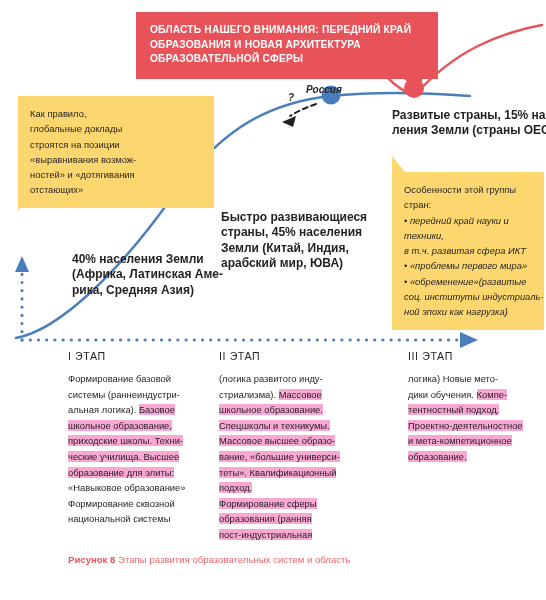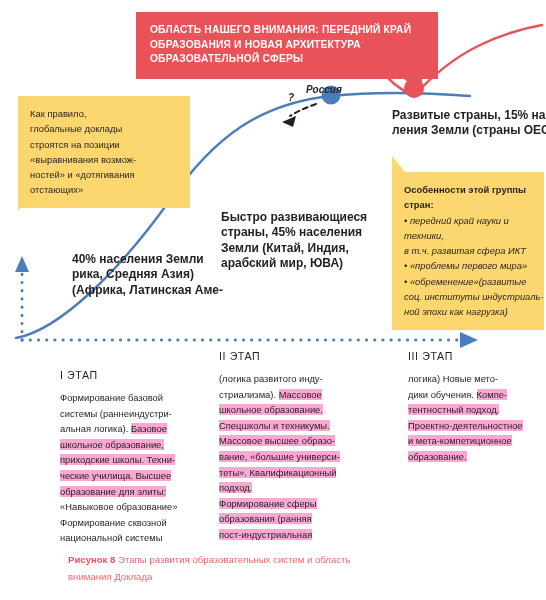--- a/index.html
+++ b/index.html
@@ -30,23 +30,23 @@
     border-right:18px solid #e8535a;
     border-bottom:15px solid transparent;
   }
 
   
   .callout{
     position:absolute;background:#fcd770;box-sizing:border-box;
     font-size:9.4px;line-height:15.3px;color:#231f20;
     padding:10px 12px 10px 12px;z-index:5;
   }
-  .callout.c-left{left:18px;top:96px;width:172px;}
+  .callout.c-left{left:18px;top:96px;width:196px;}
   .callout.c-right{left:392px;top:172px;width:152px;}
-  .callout b{font-weight:bold;margin-top:16px;}
+  .callout b{font-weight:normal;margin-top:16px;}
   .callout .it{font-style:italic;}
   .callout .line{display:block;white-space:nowrap;}
   .tri-down{
     position:absolute;width:0;height:0;
     border-left:13px solid #fcd770;
     border-bottom:16px solid transparent;
     z-index:5;
   }
   .tri-up{
     position:absolute;width:0;height:0;
@@ -69,21 +69,21 @@
     font-style:italic;font-weight:bold;font-size:10px;color:#231f20;
   }
   .lbl-q{
     position:absolute;left:288px;top:92px;z-index:5;
     font-style:italic;font-weight:bold;font-size:10px;color:#231f20;
   }
 
   
   .cols{position:absolute;left:0;top:350px;width:546px;z-index:5;}
   .col{position:absolute;top:0;}
-  .col1{left:60px;width:140px;margin-top:19px;}
+  .col1{left:68px;width:140px;}
   .col2{left:219px;width:142px;}
   .col3{left:369px;width:148px;margin-left:39px;}
   .stage-title{
     font-size:10.6px;font-weight:normal;letter-spacing:.6px;
     color:#231f20;margin:0 0 9px 0;
   }
   .body-text{
     font-size:9.4px;line-height:15.6px;color:#231f20;
   }
   .hl{background:#f9a8d4;}
@@ -171,22 +171,22 @@
       <span class="line">Быстро развивающиеся</span>
       <span class="line">страны, 45% населения</span>
       <span class="line">Земли (Китай, Индия,</span>
       <span class="line">арабский мир, ЮВА)</span>
     </b>
   </div>
 
   <div class="plainlabel lbl-weak">
     <b>
       <span class="line">40% населения Земли</span>
+      <span class="line">(Африка, Латинская Аме-</span>
       <span class="line">рика, Средняя Азия)</span>
-      <span class="line">(Африка, Латинская Аме-</span>
     </b>
   </div>
 
   <div class="lbl-russia">Россия</div>
   <div class="lbl-q">?</div>
 
   <div class="cols">
     <div class="col col1">
       <div class="stage-title">I ЭТАП</div>
       <div class="body-text">
@@ -228,16 +228,15 @@
         <span class="hl">тентностный подход.</span><br>
         <span class="hl">Проектно-деятельностное</span><br>
         <span class="hl">и мета-компетиционное</span><br>
         <span class="hl">образование.</span>
       </div>
     </div>
   </div>
 
   <div class="caption">
     <span class="line"><b>Рисунок 8</b><span> Этапы развития образовательных систем и область</span></span>
-    <span class="line">внимания Доклада</span>
   </div>
 
 </div>
 
 </body></html>

